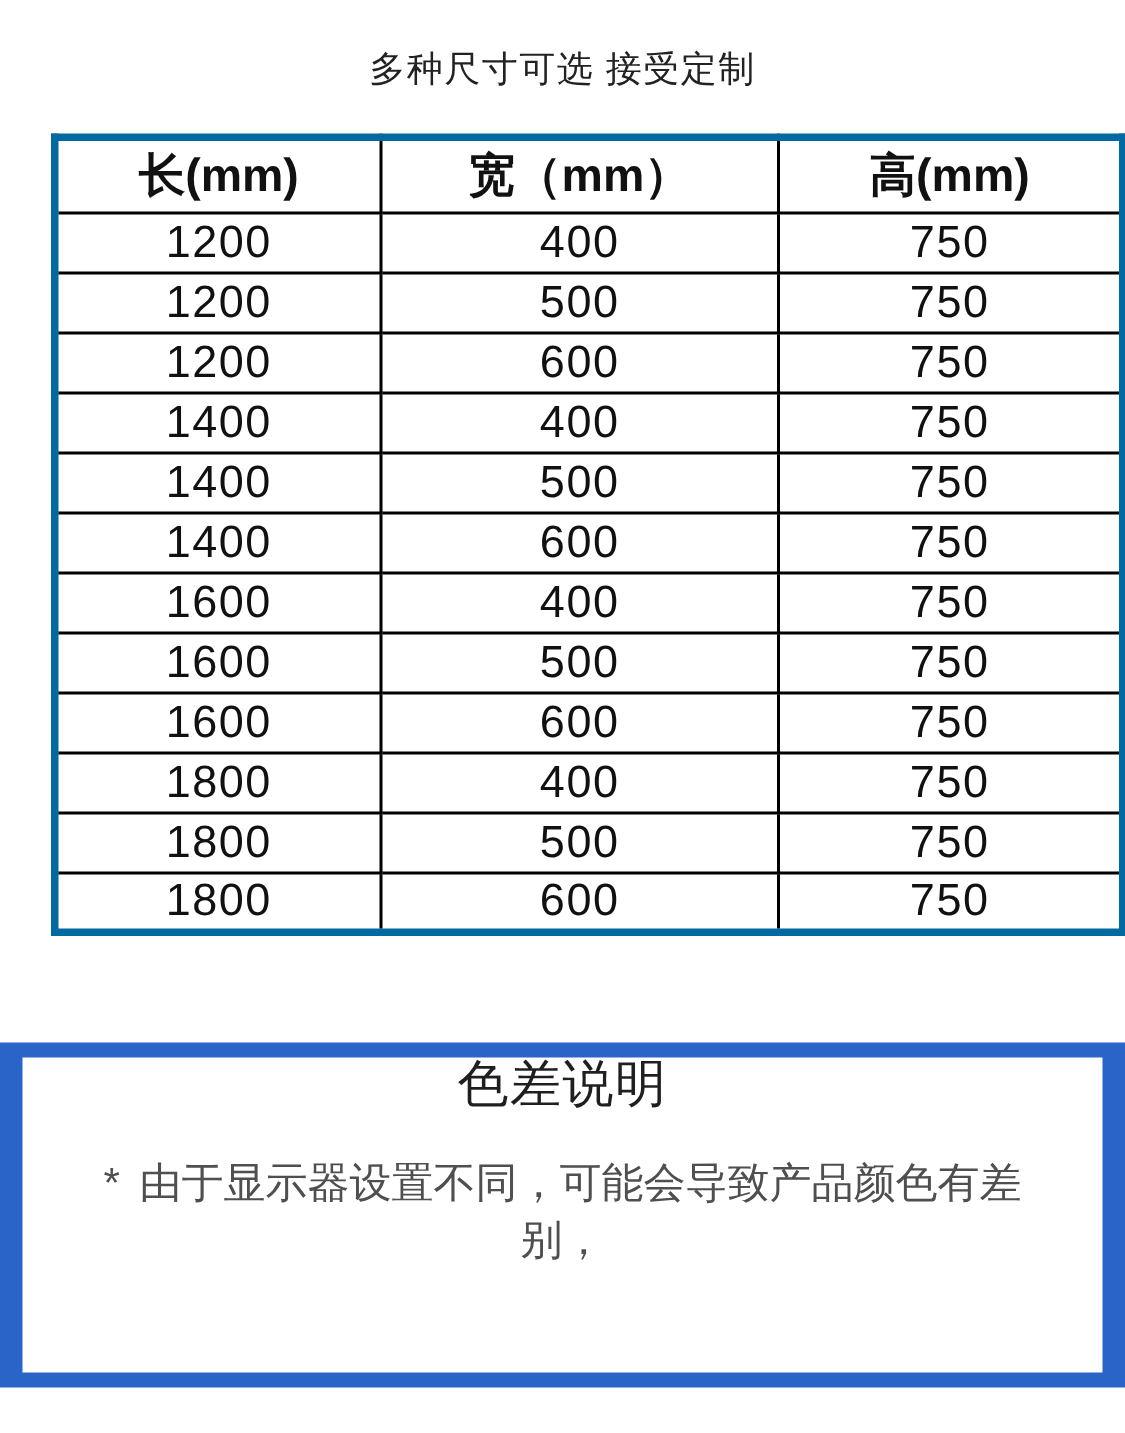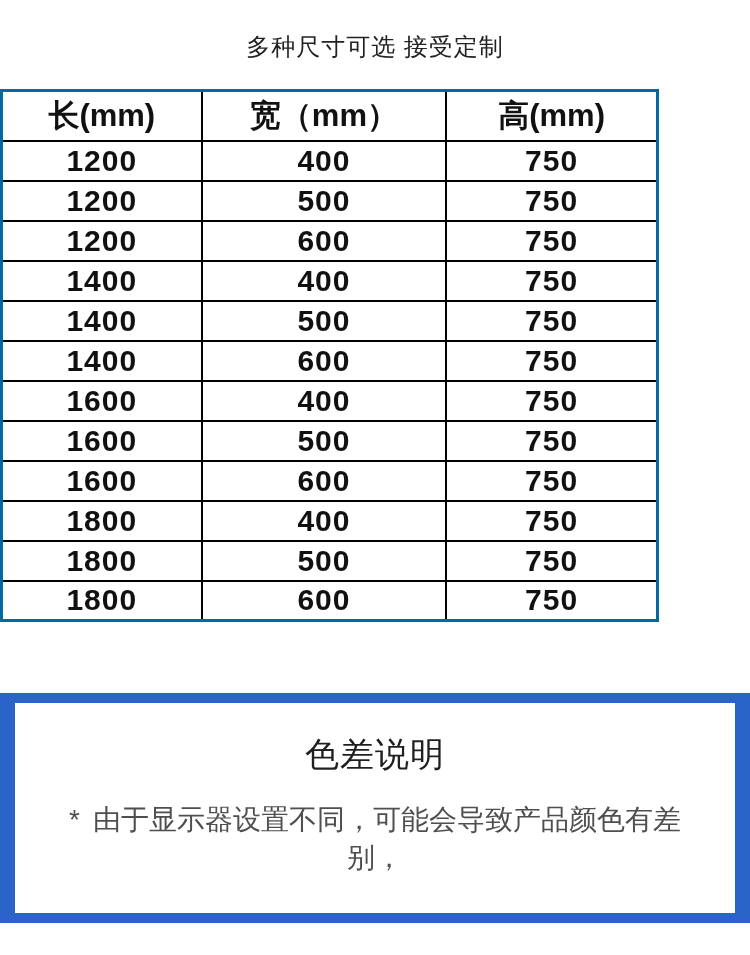--- a/index.html
+++ b/index.html
@@ -18,44 +18,44 @@
     font-size: 24px;
     line-height: 32px;
     font-weight: 500;
     text-align: center;
     color: #222222;
     letter-spacing: 1px;
   }
 
   
   table.size-table {
-    margin: 26px 0 0 0;
-    width: 659px;
+    margin: 26px 0 0 34px;
+    width: 717px;
     border-collapse: collapse;
-    border: 3px solid #0369a1;
+    border: 5px solid #0369a1;
     table-layout: fixed;
   }
   .size-table col.c1 { width: 30.5%; }
   .size-table col.c2 { width: 37.3%; }
   .size-table col.c3 { width: 32.2%; }
   .size-table th {
     height: 50px;
     border: 2px solid #000000;
     font-size: 31px;
     font-weight: 600;
     text-align: center;
     vertical-align: middle;
     color: #111111;
     padding: 0;
   }
   .size-table td {
     height: 40px;
     border: 2px solid #000000;
     font-size: 30px;
-    font-weight: 700;
+    font-weight: 400;
     text-align: center;
     vertical-align: middle;
     color: #111111;
     padding: 0;
     letter-spacing: 1px;
   }
 
   
   .notice-panel {
     margin-top: 71px;
@@ -65,21 +65,20 @@
     padding: 10px 15px;
   }
   .notice-inner {
     width: 100%;
     height: 100%;
     background: #ffffff;
     text-align: center;
   }
   .notice-title {
     margin: 0;
-    padding-top: 33px;
     font-size: 34px;
     line-height: 36px;
     font-weight: 400;
     color: #1f1f1f;
     letter-spacing: 1px;
   }
   .notice-text {
     margin: 29px auto 0 auto;
     width: 640px;
     font-size: 28px;

